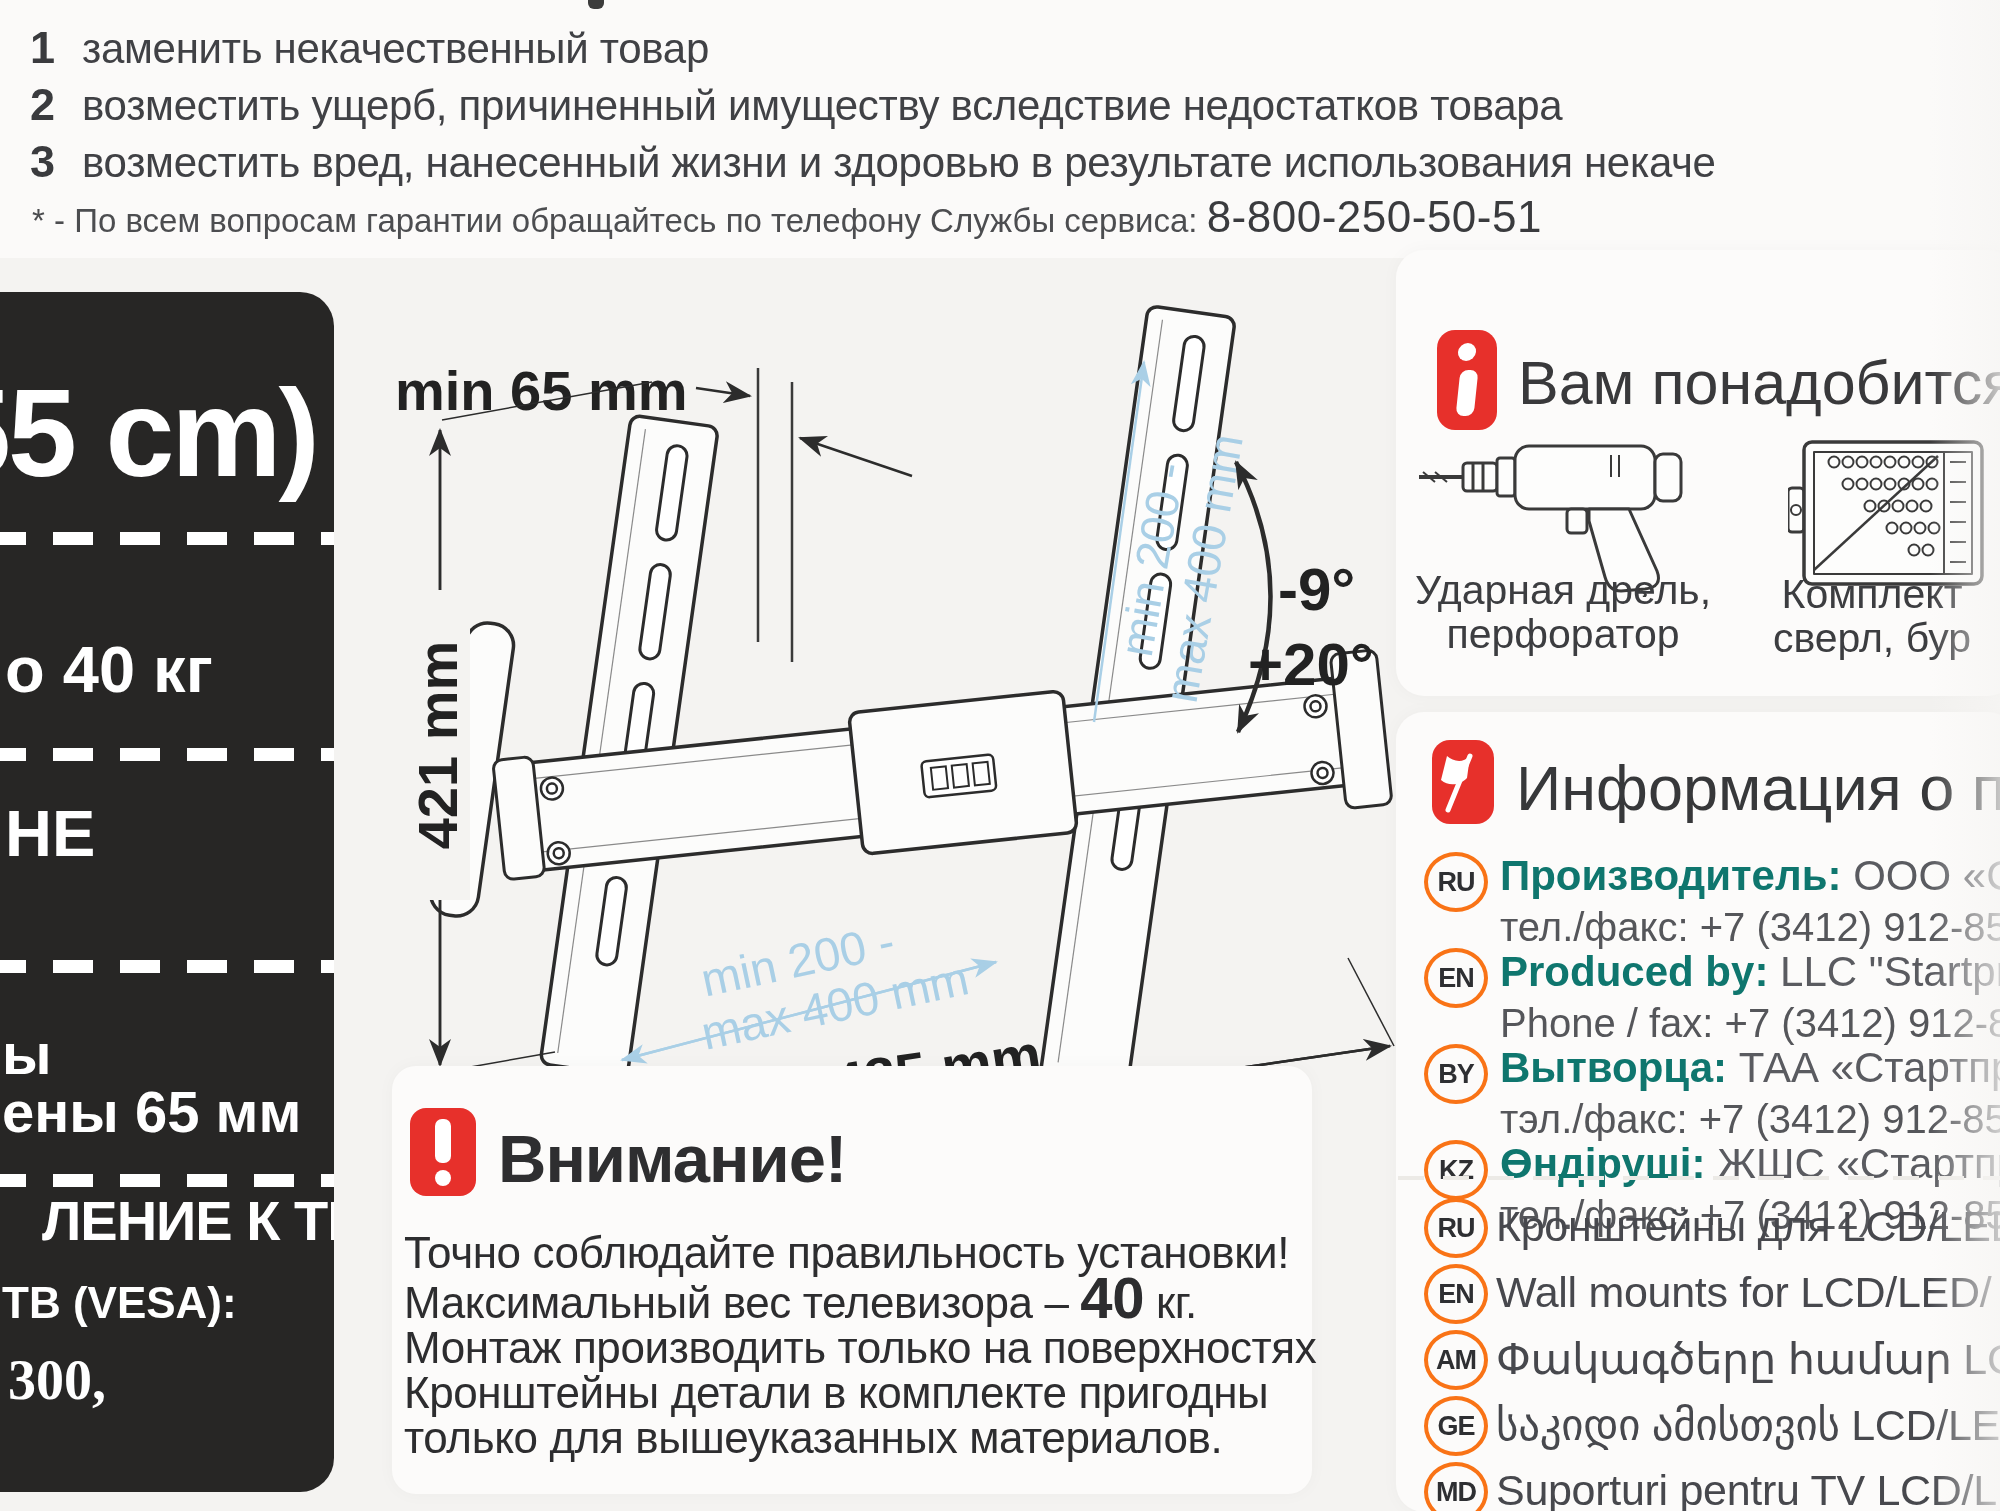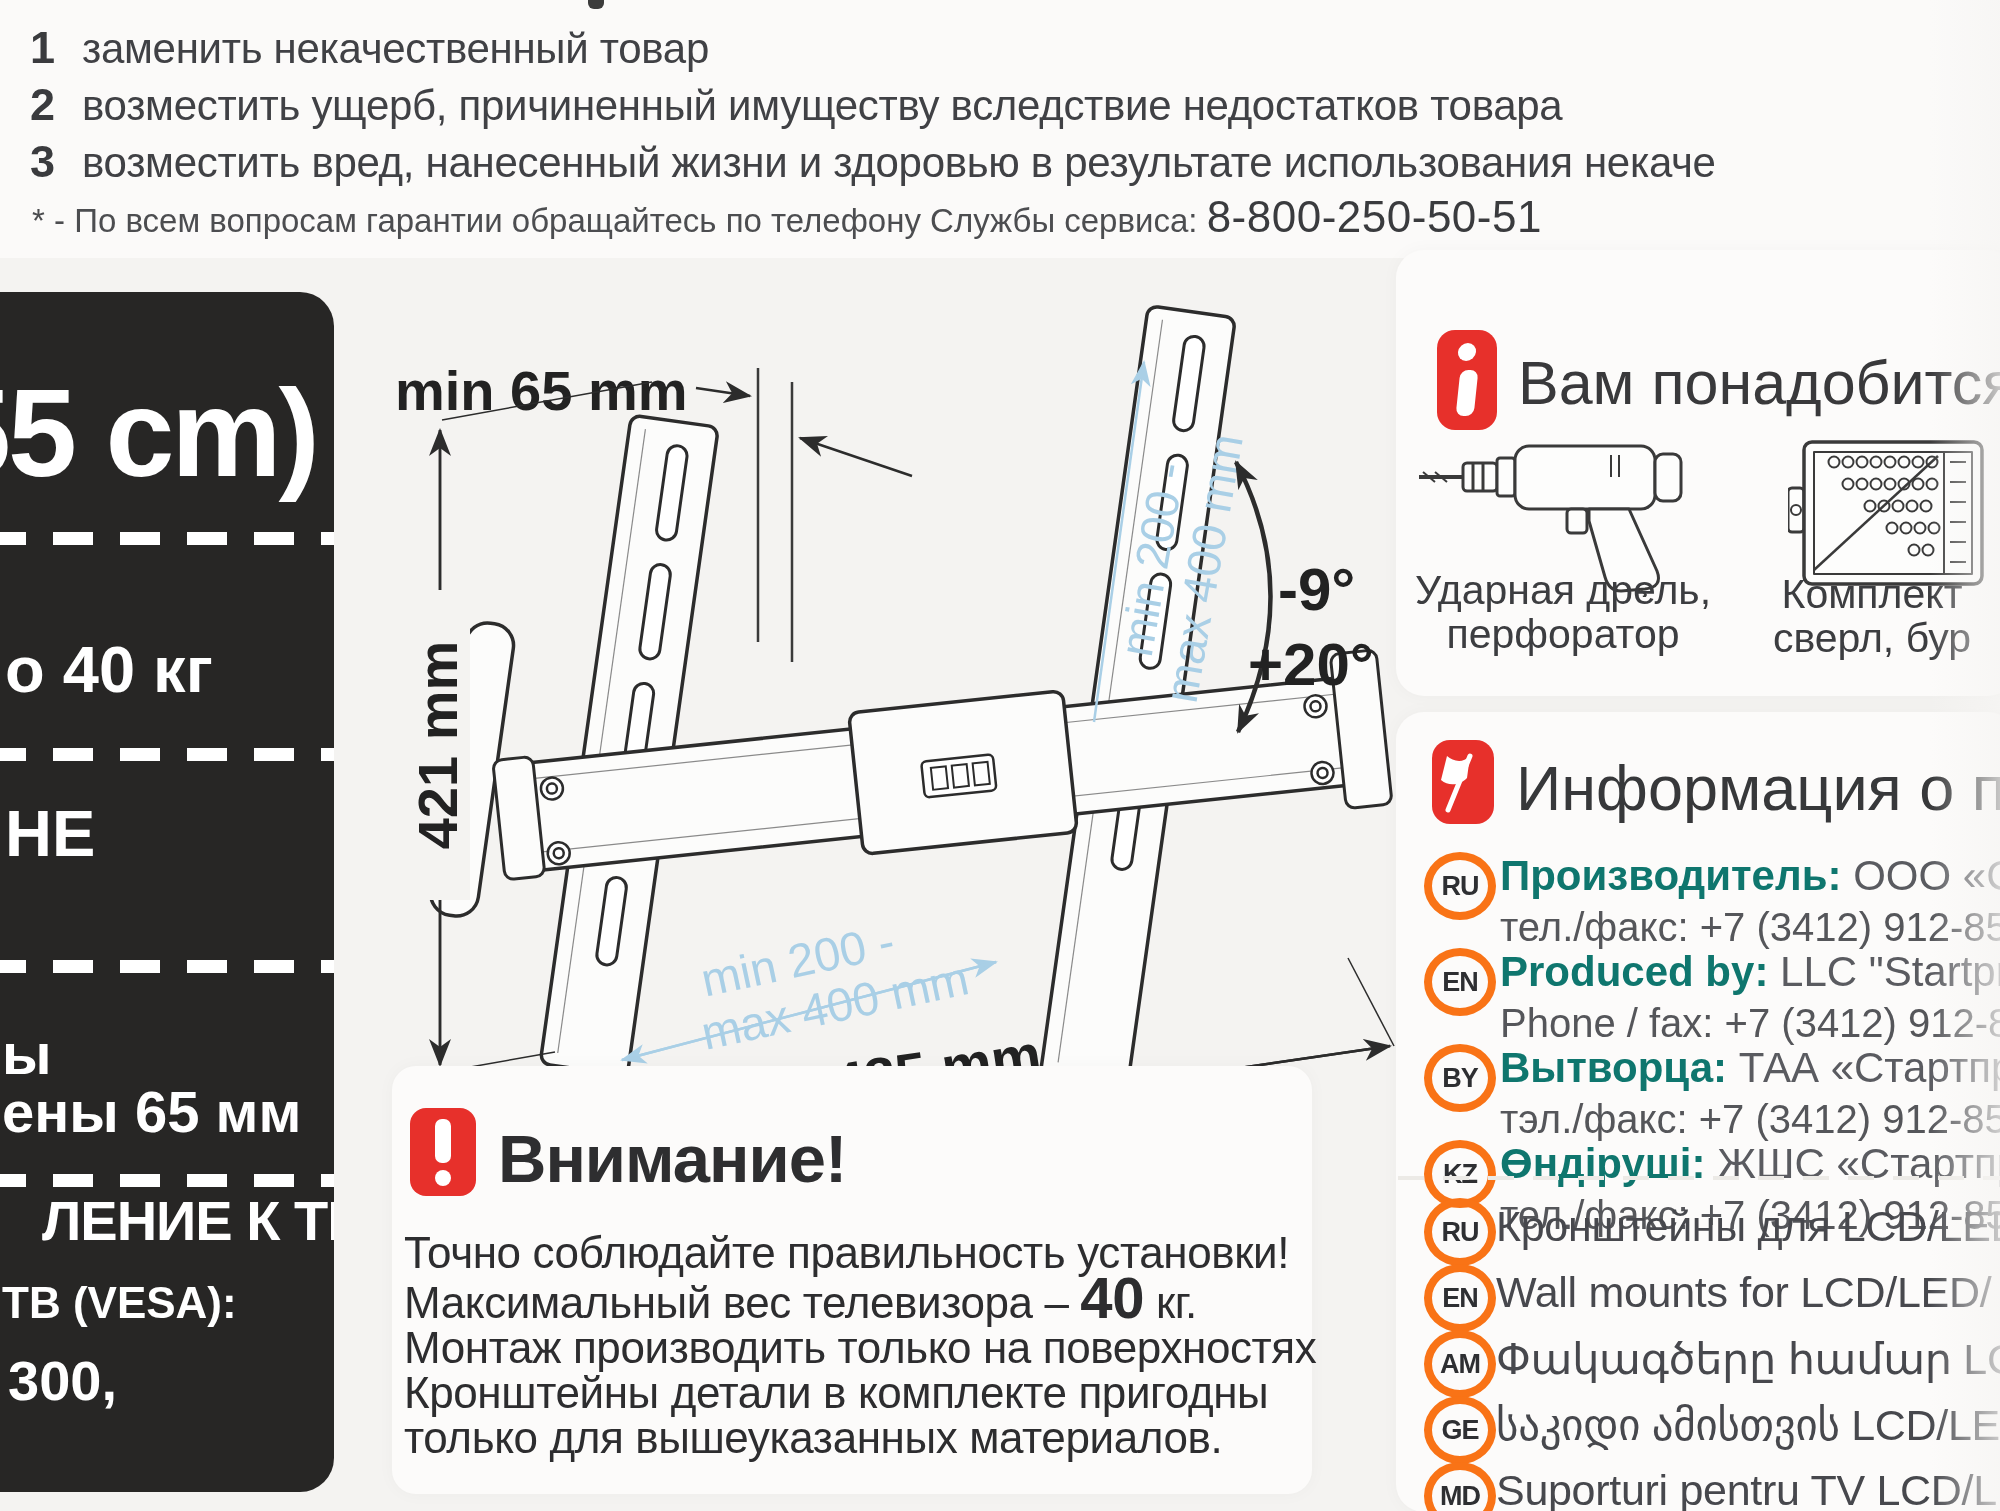--- a/index.html
+++ b/index.html
@@ -15,21 +15,21 @@
   .footnote b{font-size:44px;font-weight:normal;color:#3a3b3e;letter-spacing:0.5px;}
   
   .sidebar{position:absolute;left:0;top:292px;width:334px;height:1200px;background:#272625;
            border-radius:0 34px 34px 0;overflow:hidden;color:#fff;}
   .sb{position:absolute;white-space:nowrap;font-weight:bold;color:#fff;}
   .sb-dash{position:absolute;left:-14px;width:400px;height:13px;
            background:repeating-linear-gradient(90deg,#fff 0 40px,transparent 40px 67px);}
   
   .red-ico{position:absolute;background:#e7302b;border-radius:18px;}
   .tool-label{position:absolute;text-align:center;font-size:41px;color:#3c3d40;line-height:44px;}
-  .badge{position:absolute;width:56px;height:52px;border:8px solid #f97316;border-radius:50%;
+  .badge{position:absolute;width:56px;height:52px;border:4px solid #f97316;border-radius:50%;
          display:flex;align-items:center;justify-content:center;font-size:27px;font-weight:bold;
          color:#2e2f32;letter-spacing:-1px;background:transparent;}
   .inf-line1{font-size:42px;white-space:nowrap;color:#5a5b60;}
   .inf-line1 b{color:#0f766e;}
   .inf-line2{font-size:40px;white-space:nowrap;color:#55565a;margin-top:5px;}
   .lang-text{position:absolute;font-size:43px;color:#47484d;white-space:nowrap;letter-spacing:-0.3px;}
   .dash-div{position:absolute;height:4px;background:repeating-linear-gradient(90deg,#eceae6 0 26px,transparent 26px 45px);}
   
   .warn-line{font-size:44px;line-height:45px;color:#2d2d2f;white-space:nowrap;letter-spacing:-0.4px;}
   .warn-line .big{font-size:58px;font-weight:bold;}
@@ -67,21 +67,21 @@
   <div class="sb-dash" style="top:240px;"></div>
   <div class="sb" style="left:5px;top:340px;font-size:65px;">о 40 кг</div>
   <div class="sb-dash" style="top:456px;"></div>
   <div class="sb" style="left:5px;top:504px;font-size:65px;">НЕ</div>
   <div class="sb-dash" style="top:668px;"></div>
   <div class="sb" style="left:2px;top:728px;font-size:58px;">ы</div>
   <div class="sb" style="left:2px;top:786px;font-size:58px;">ены 65 мм</div>
   <div class="sb-dash" style="top:882px;"></div>
   <div class="sb" style="left:2px;top:896px;font-size:56px;letter-spacing:-1px;margin-left:40px;">ЛЕНИЕ К ТВ</div>
   <div class="sb" style="left:2px;top:986px;font-size:44px;">ТВ (VESA):</div>
-  <div class="sb" style="left:8px;top:1056px;font-size:56px;">300,</div>
+  <div class="sb" style="left:8px;top:1056px;font-size:56px;font-family:Liberation Serif, serif;">300,</div>
 </div>
 
 <svg class="abs" style="left:300px;top:270px;" width="1150" height="915" viewBox="0 0 1150 915">
   <defs>
     <marker id="ah" markerWidth="28" markerHeight="22" refX="26" refY="11" orient="auto" markerUnits="userSpaceOnUse">
       <path d="M0,0 L28,11 L0,22 L8,11 Z" fill="#2c2c2c"></path>
     </marker>
     <marker id="ahr" markerWidth="28" markerHeight="22" refX="26" refY="11" orient="auto-start-reverse" markerUnits="userSpaceOnUse">
       <path d="M0,0 L28,11 L0,22 L8,11 Z" fill="#2c2c2c"></path>
     </marker>

